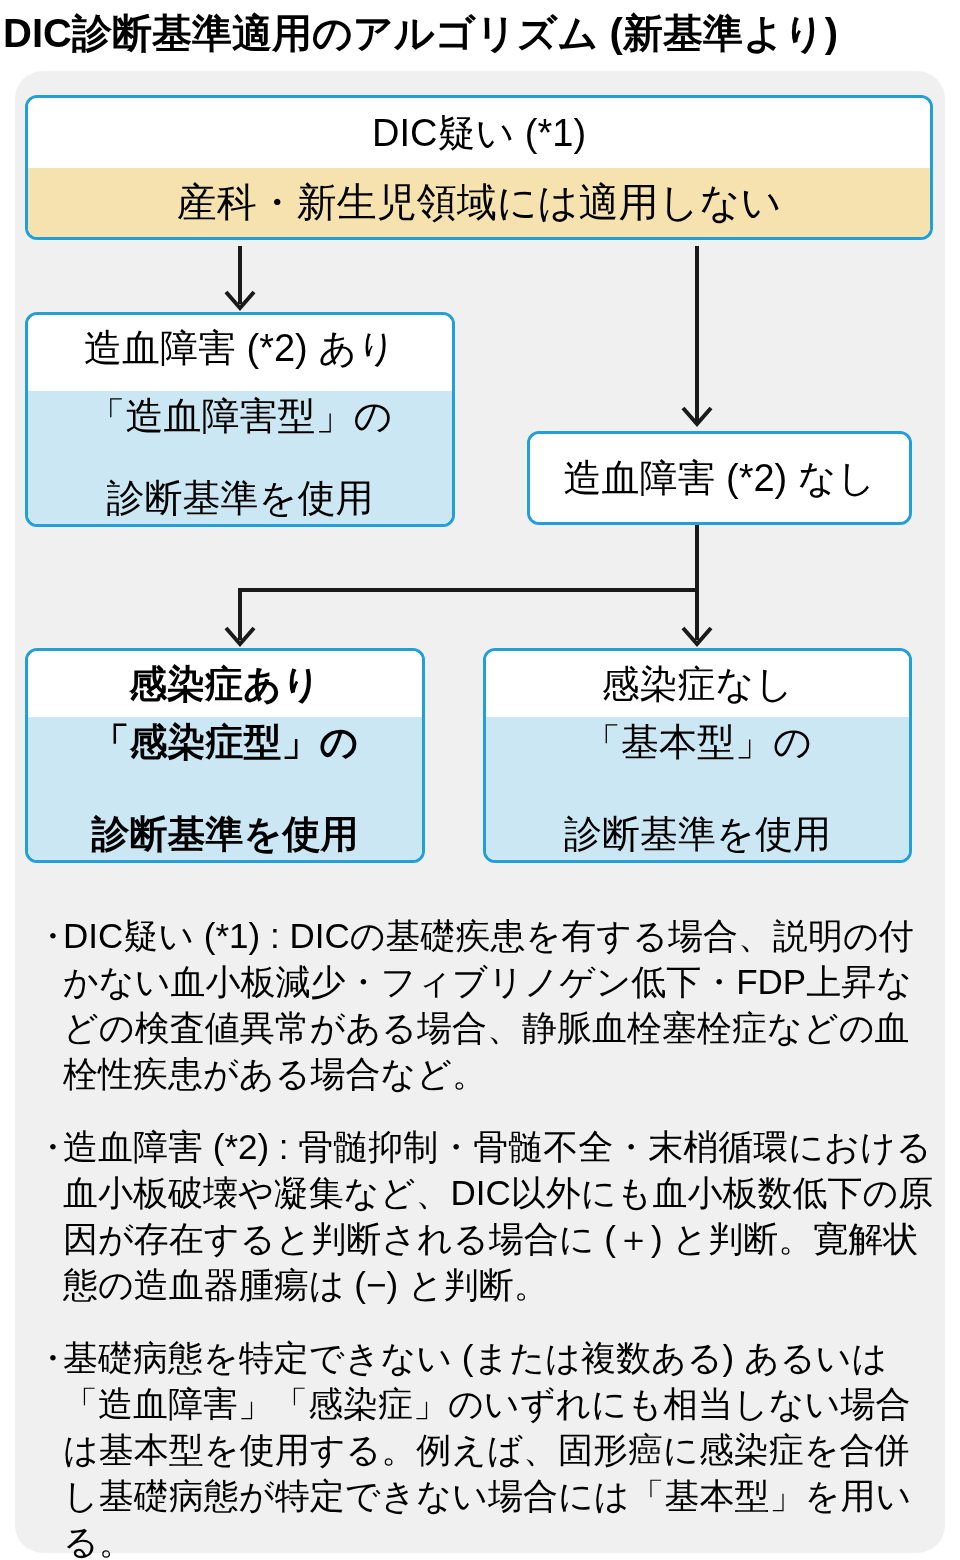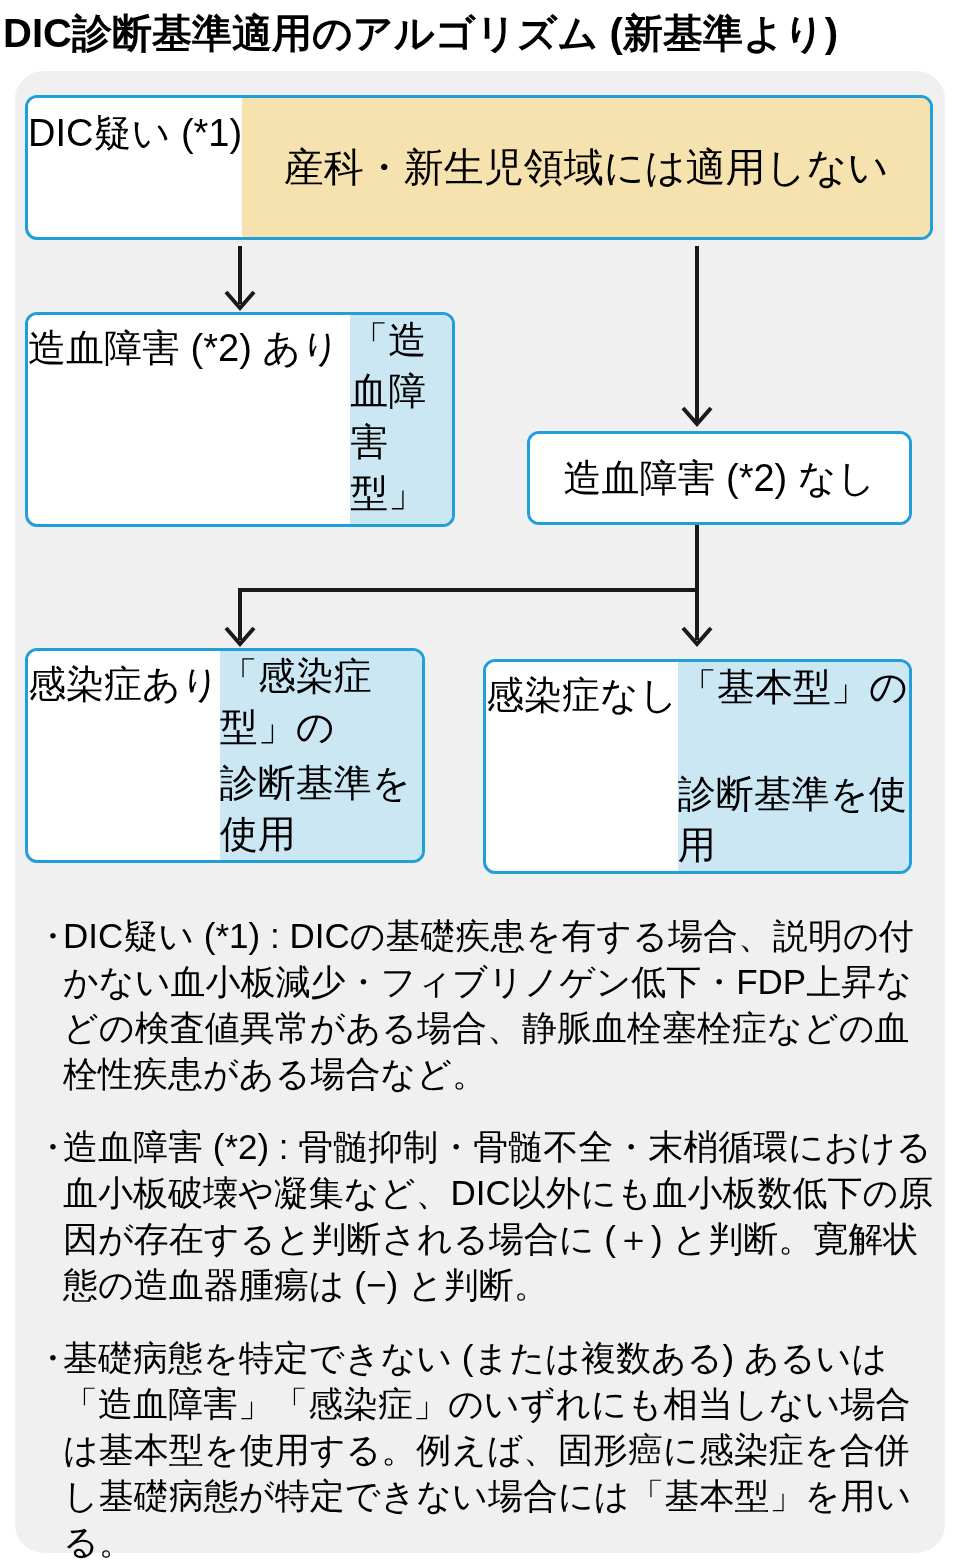--- a/index.html
+++ b/index.html
@@ -43,21 +43,21 @@
     width: 930px;
     height: 1482px;
   }
   .node {
     position: absolute;
     background: #ffffff;
     border: 3px solid #219fd9;
     border-radius: 12px;
     overflow: hidden;
     display: flex;
-    flex-direction: row;
+    flex-direction: column;
     box-sizing: border-box;
   }
   .node-header {
     flex: 0 0 auto;
     display: flex;
     align-items: center;
     justify-content: center;
     background: #ffffff;
     font-size: 38px;
     white-space: nowrap;
@@ -82,22 +82,22 @@
     flex-direction: column;
     align-items: center;
     justify-content: space-between;
     font-size: 38px;
     line-height: 51px;
   }
   .node-start   { left: 10px;  top: 24px;  width: 908px; height: 145px; }
   .node-start .node-header { height: 70px; }
   .node-hem-yes { left: 10px;  top: 241px; width: 430px; height: 215px; gap: 10px; }
   .node-hem-no  { left: 512px; top: 360px; width: 385px; height: 94px;  }
-  .node-inf-yes { left: 10px;  top: 577px; width: 400px; height: 215px; }
-  .node-inf-no  { left: 468px; top: 577px; width: 429px; height: 215px; margin-top: 11px; }
+  .node-inf-yes { left: 10px;  top: 577px; width: 400px; height: 215px; font-weight: bold; }
+  .node-inf-no  { left: 468px; top: 577px; width: 429px; height: 215px; }
   .node-hem-yes .node-header,
   .node-inf-yes .node-header,
   .node-inf-no .node-header { height: 66px; }
 
   .footnotes {
     position: absolute;
     left: 20px;
     top: 842px;
     width: 905px;
   }

